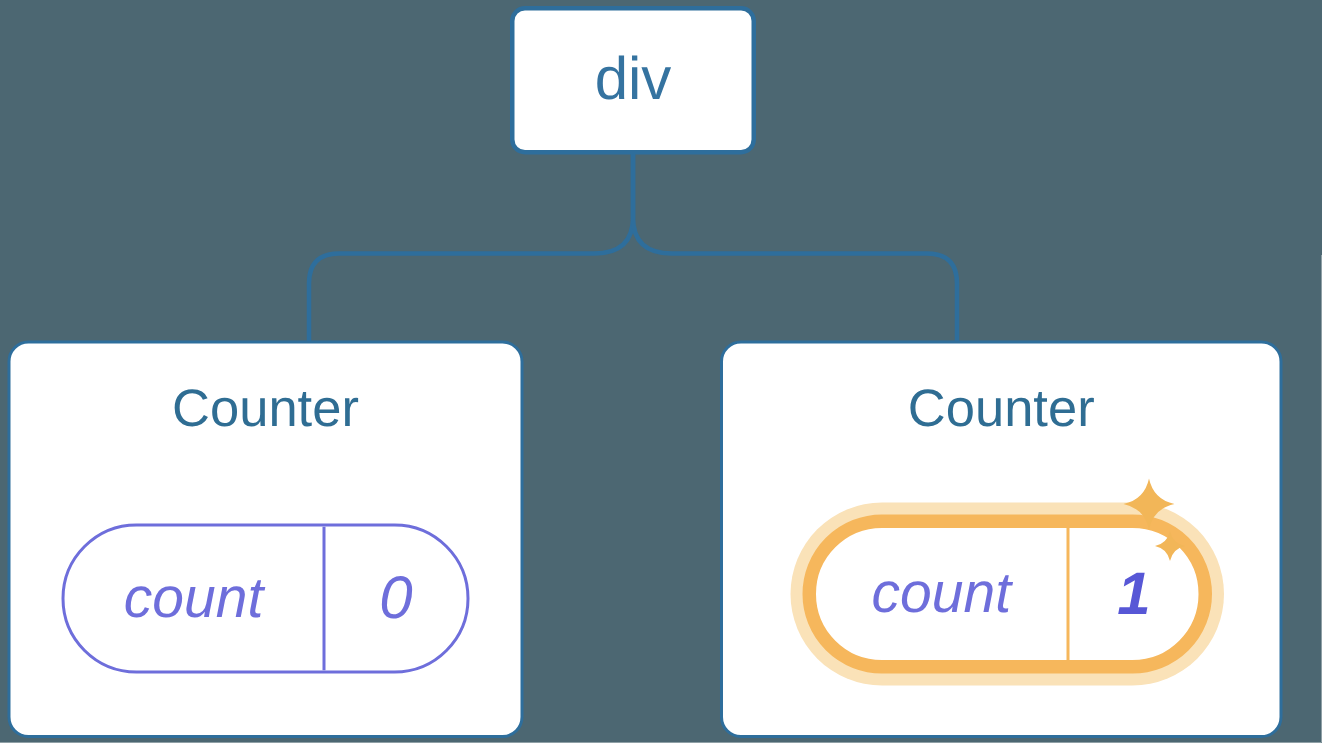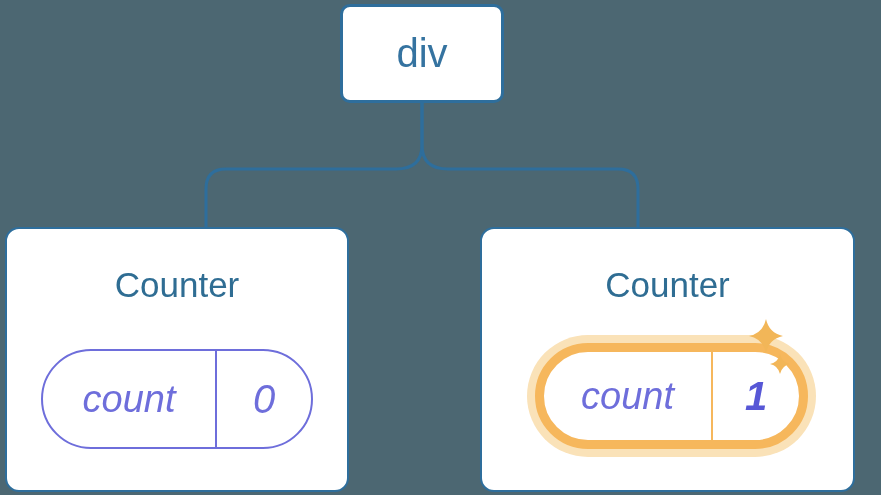--- a/index.html
+++ b/index.html
@@ -48,21 +48,21 @@
     height: 265px;
     background: var(--card-bg, #FFFFFF);
     border: 2.5px solid var(--line, #2E6E9C);
     border-radius: 14px;
     box-sizing: border-box;
   }
   .card-left  { left: 5px;   width: 344px; }
   .card-right { left: 480px; width: 375px; }
 
   .card-title {
-    margin-top: 36px;
+    margin-top: 24px;
     text-align: center;
     font-size: 35px;
     line-height: 40px;
     font-weight: 500;
     color: var(--title, #2F6D93);
   }
 
   .pill {
     position: absolute;
     display: flex;

